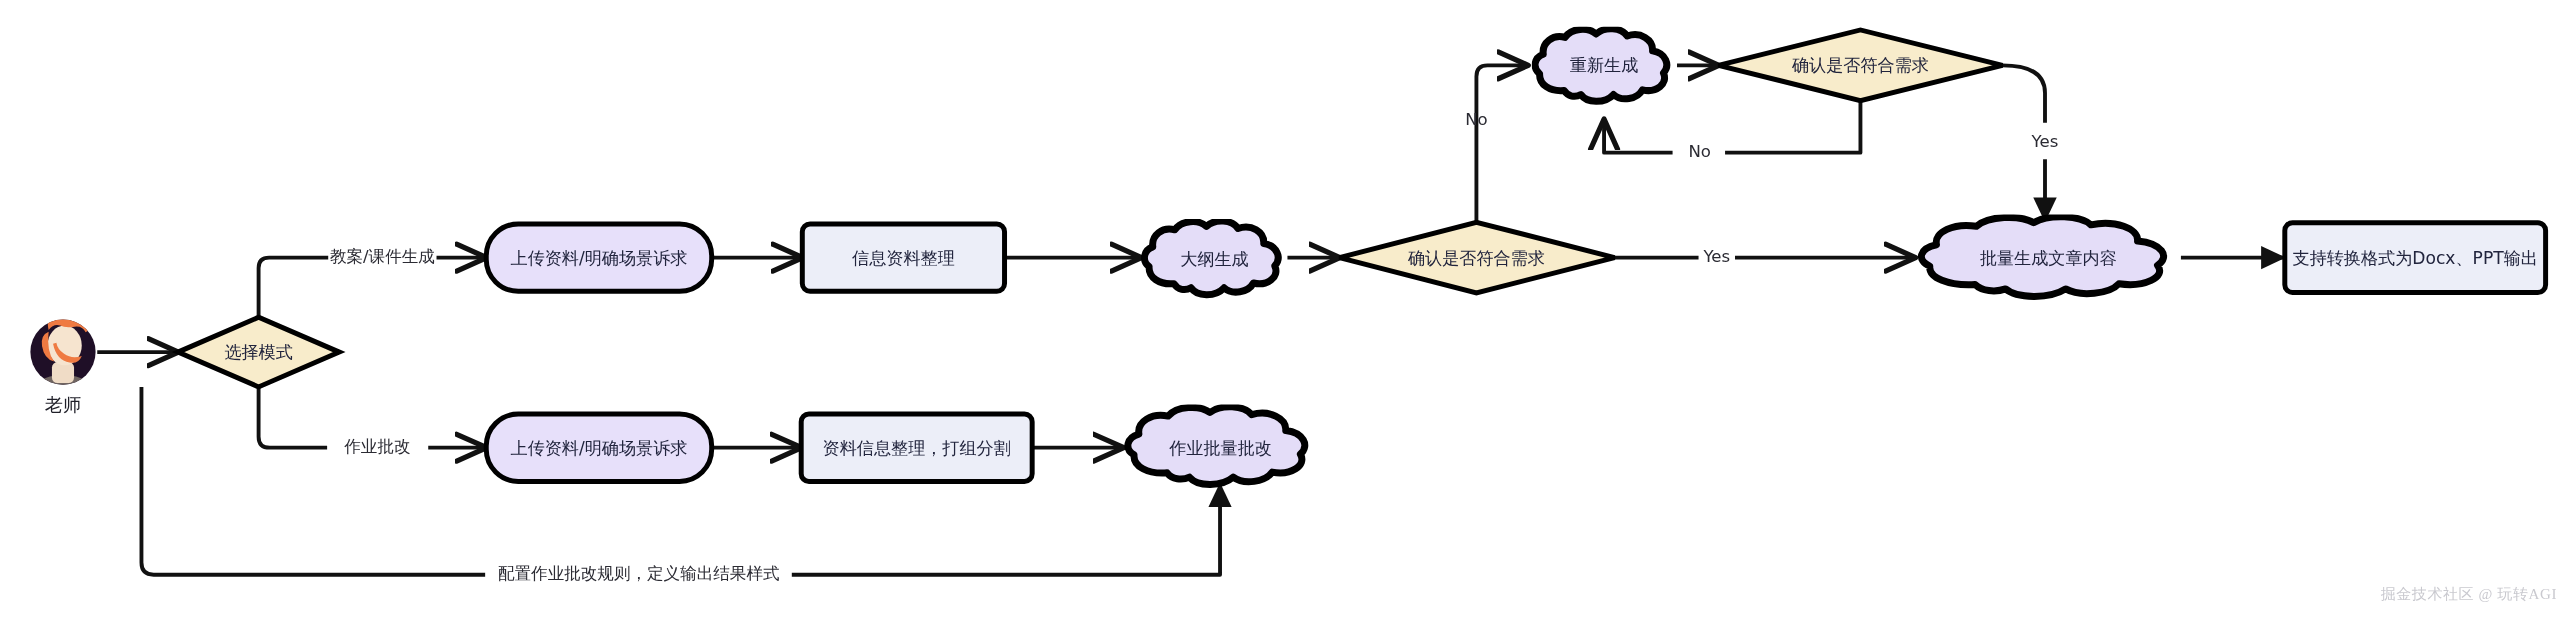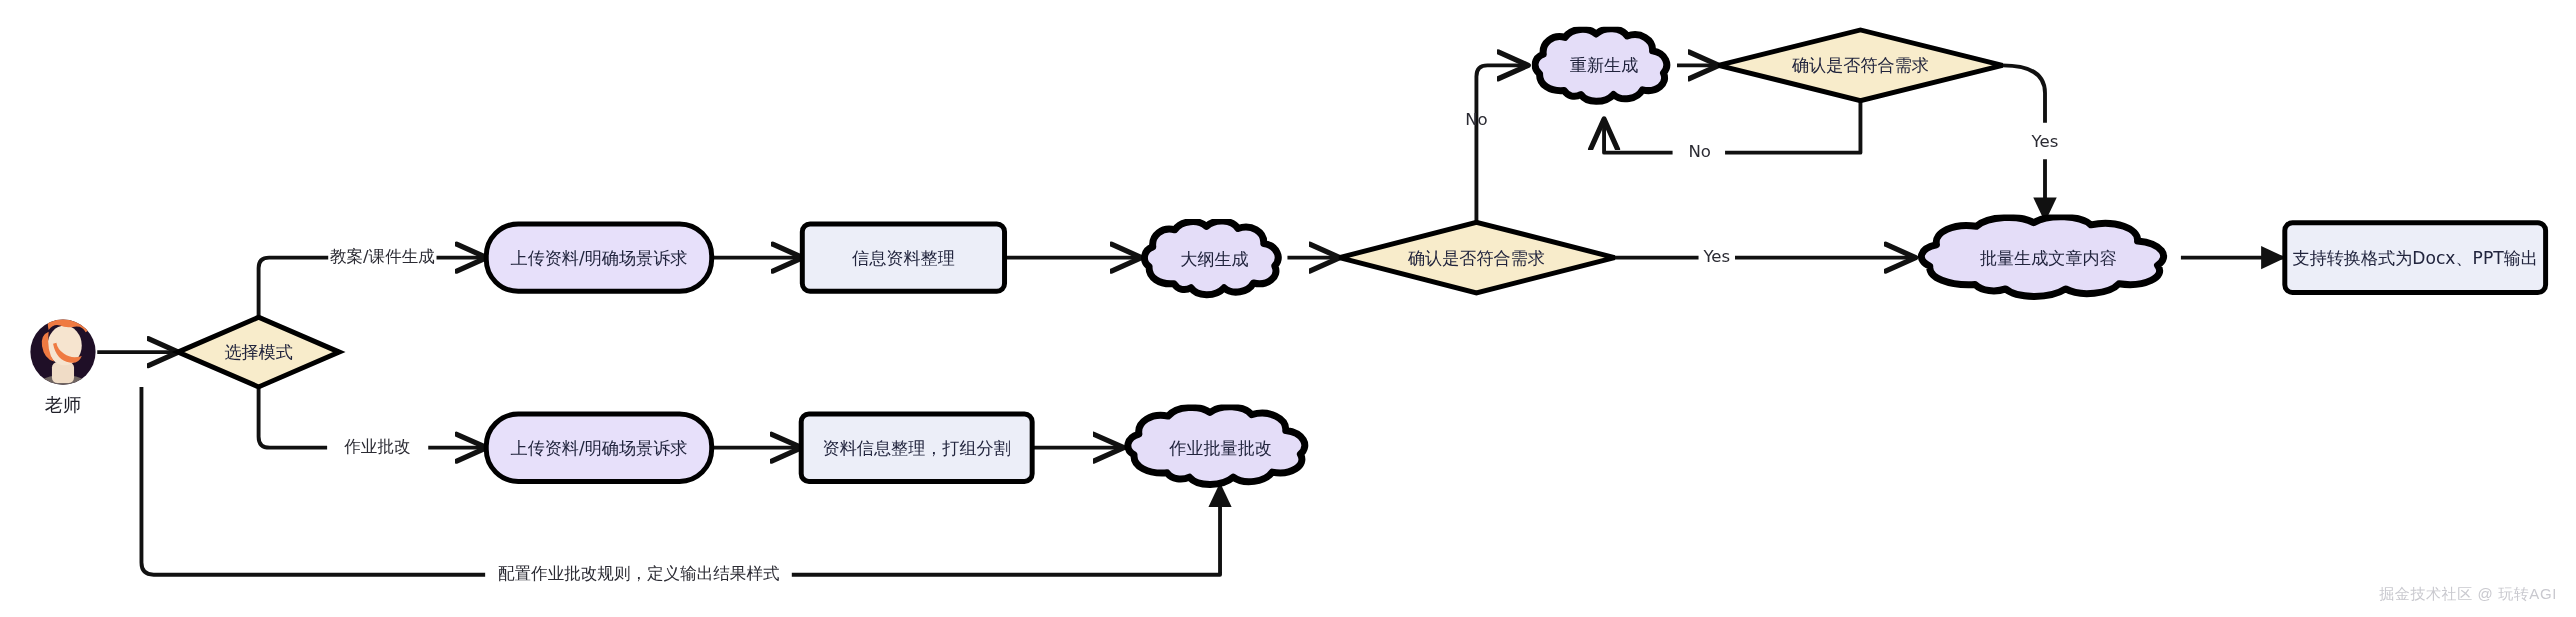--- a/index.html
+++ b/index.html
@@ -18,21 +18,21 @@
   .edgelabel{
     font-family:"DejaVu Sans","Liberation Sans",sans-serif;
     font-size:30px;fill:#2b2b33;text-anchor:middle;dominant-baseline:middle;
   }
   .actorlabel{
     font-family:"DejaVu Sans","Liberation Sans",sans-serif;
     font-size:33px;fill:#1f1f28;text-anchor:middle;dominant-baseline:middle;
   }
   .watermark{
     position:absolute;right:19px;bottom:14.4px;
-    font-family:Liberation Sans, sans-serif;
+    font-family:Liberation Serif, serif;
     font-size:15px;color:#c9c9cf;letter-spacing:0.6px;white-space:nowrap;
   }
 </style>
 </head>
 <body>
 
 <div id="stage">
 
   <svg id="flow" viewBox="0 0 4662 1118">
     <defs>

